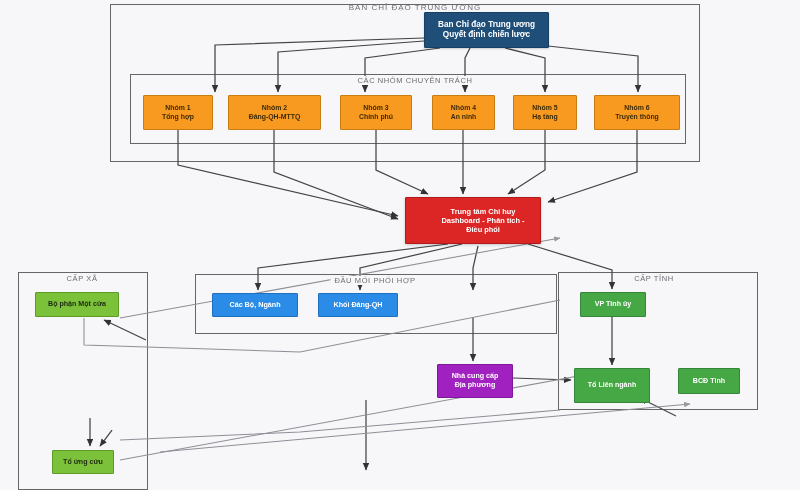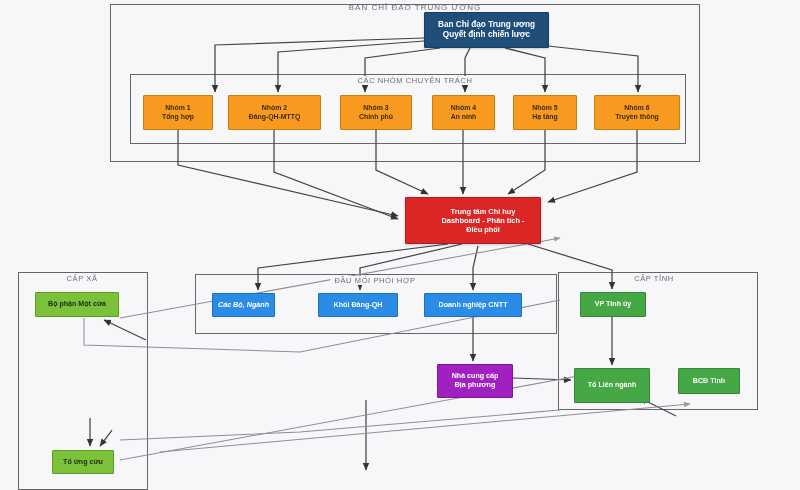--- a/index.html
+++ b/index.html
@@ -188,28 +188,25 @@
     <span class="l1">Nhóm 6</span>
     <span class="l2">Truyền thông</span>
   </div>
 
   <div class="node n-red" style="left:405px;top:197px;width:136px;height:47px;padding-left:20px;">
     <span class="l1">Trung tâm Chỉ huy</span>
     <span class="l2">Dashboard - Phân tích -</span>
     <span class="l3">Điều phối</span>
   </div>
 
-  <div class="node n-blue" style="left:212px;top:293px;width:63px;height:24px;font-style:italic;">
+  <div class="node n-blue" style="left:212px;top:293px;width:86px;height:24px;">
     <span class="l1">Các Bộ, Ngành</span>
   </div>
   <div class="node n-blue" style="left:318px;top:293px;width:80px;height:24px;">
     <span class="l1">Khối Đảng-QH</span>
-  </div>
-  <div class="node n-blue" style="left:424px;top:293px;width:98px;height:24px;">
-    <span class="l1">Doanh nghiệp CNTT</span>
   </div>
 
   <div class="node n-green-lt" style="left:35px;top:292px;width:84px;height:25px;">
     <span class="l1">Bộ phận Một cửa</span>
   </div>
   <div class="node n-green-lt" style="left:52px;top:450px;width:62px;height:24px;justify-content:center;">
     <span class="l1">Tổ ứng cứu</span>
   </div>
 
   <div class="node n-green-dk" style="left:580px;top:292px;width:66px;height:25px;">

